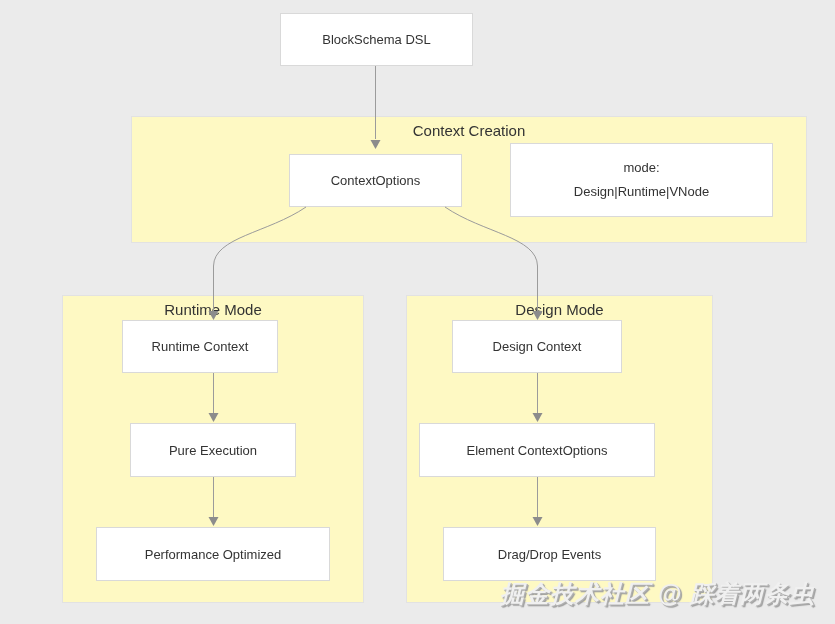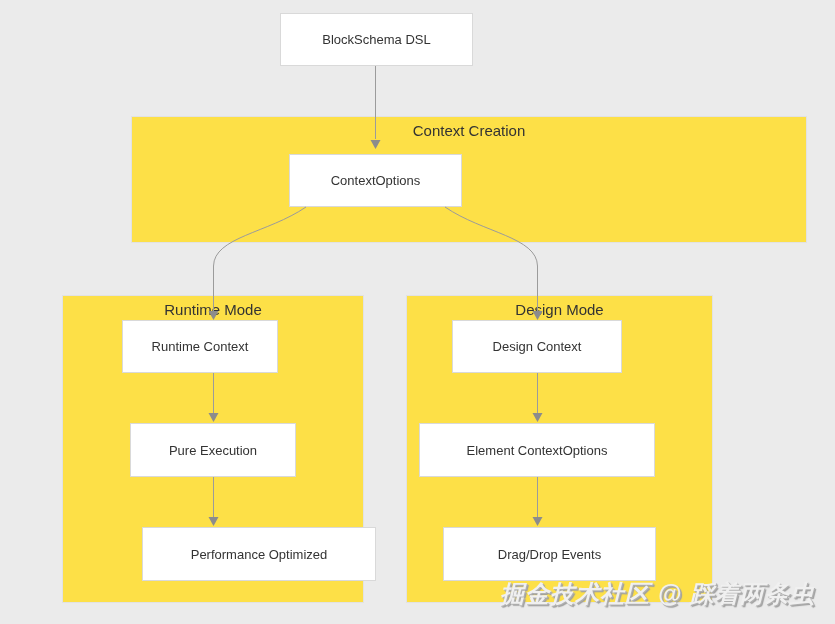--- a/index.html
+++ b/index.html
@@ -8,21 +8,21 @@
   .canvas {
     position: relative;
     width: 835px;
     height: 624px;
     background: #ebebeb;
     overflow: hidden;
   }
 
   .group {
     position: absolute;
-    background: #fde047;
+    background: #fef9c3;
     border: 1px solid #e2e2e2;
     box-sizing: border-box;
   }
   .group-title {
     position: absolute;
     left: 0; right: 0;
     top: 5px;
     text-align: center;
     font-size: 15px;
     color: #333333;
@@ -92,30 +92,34 @@
   </div>
 
   <div class="node" style="left:280px; top:13px; width:193px; height:53px;">
     <span>BlockSchema DSL</span>
   </div>
 
   <div class="node" style="left:289px; top:154px; width:173px; height:53px;">
     <span>ContextOptions</span>
   </div>
 
+  <div class="node" style="left:510px; top:143px; width:263px; height:74px;">
+    <div class="line">mode:</div>
+    <div class="line">Design|Runtime|VNode</div>
+  </div>
 
   <div class="node" style="left:122px; top:320px; width:156px; height:53px;">
     <span>Runtime Context</span>
   </div>
 
   <div class="node" style="left:130px; top:423px; width:166px; height:54px;">
     <span>Pure Execution</span>
   </div>
 
-  <div class="node" style="left:96px; top:527px; width:234px; height:54px;margin-left:46px;">
+  <div class="node" style="left:96px; top:527px; width:234px; height:54px;">
     <span>Performance Optimized</span>
   </div>
 
   <div class="node" style="left:452px; top:320px; width:170px; height:53px;">
     <span>Design Context</span>
   </div>
 
   <div class="node" style="left:419px; top:423px; width:236px; height:54px;">
     <span>Element ContextOptions</span>
   </div>

